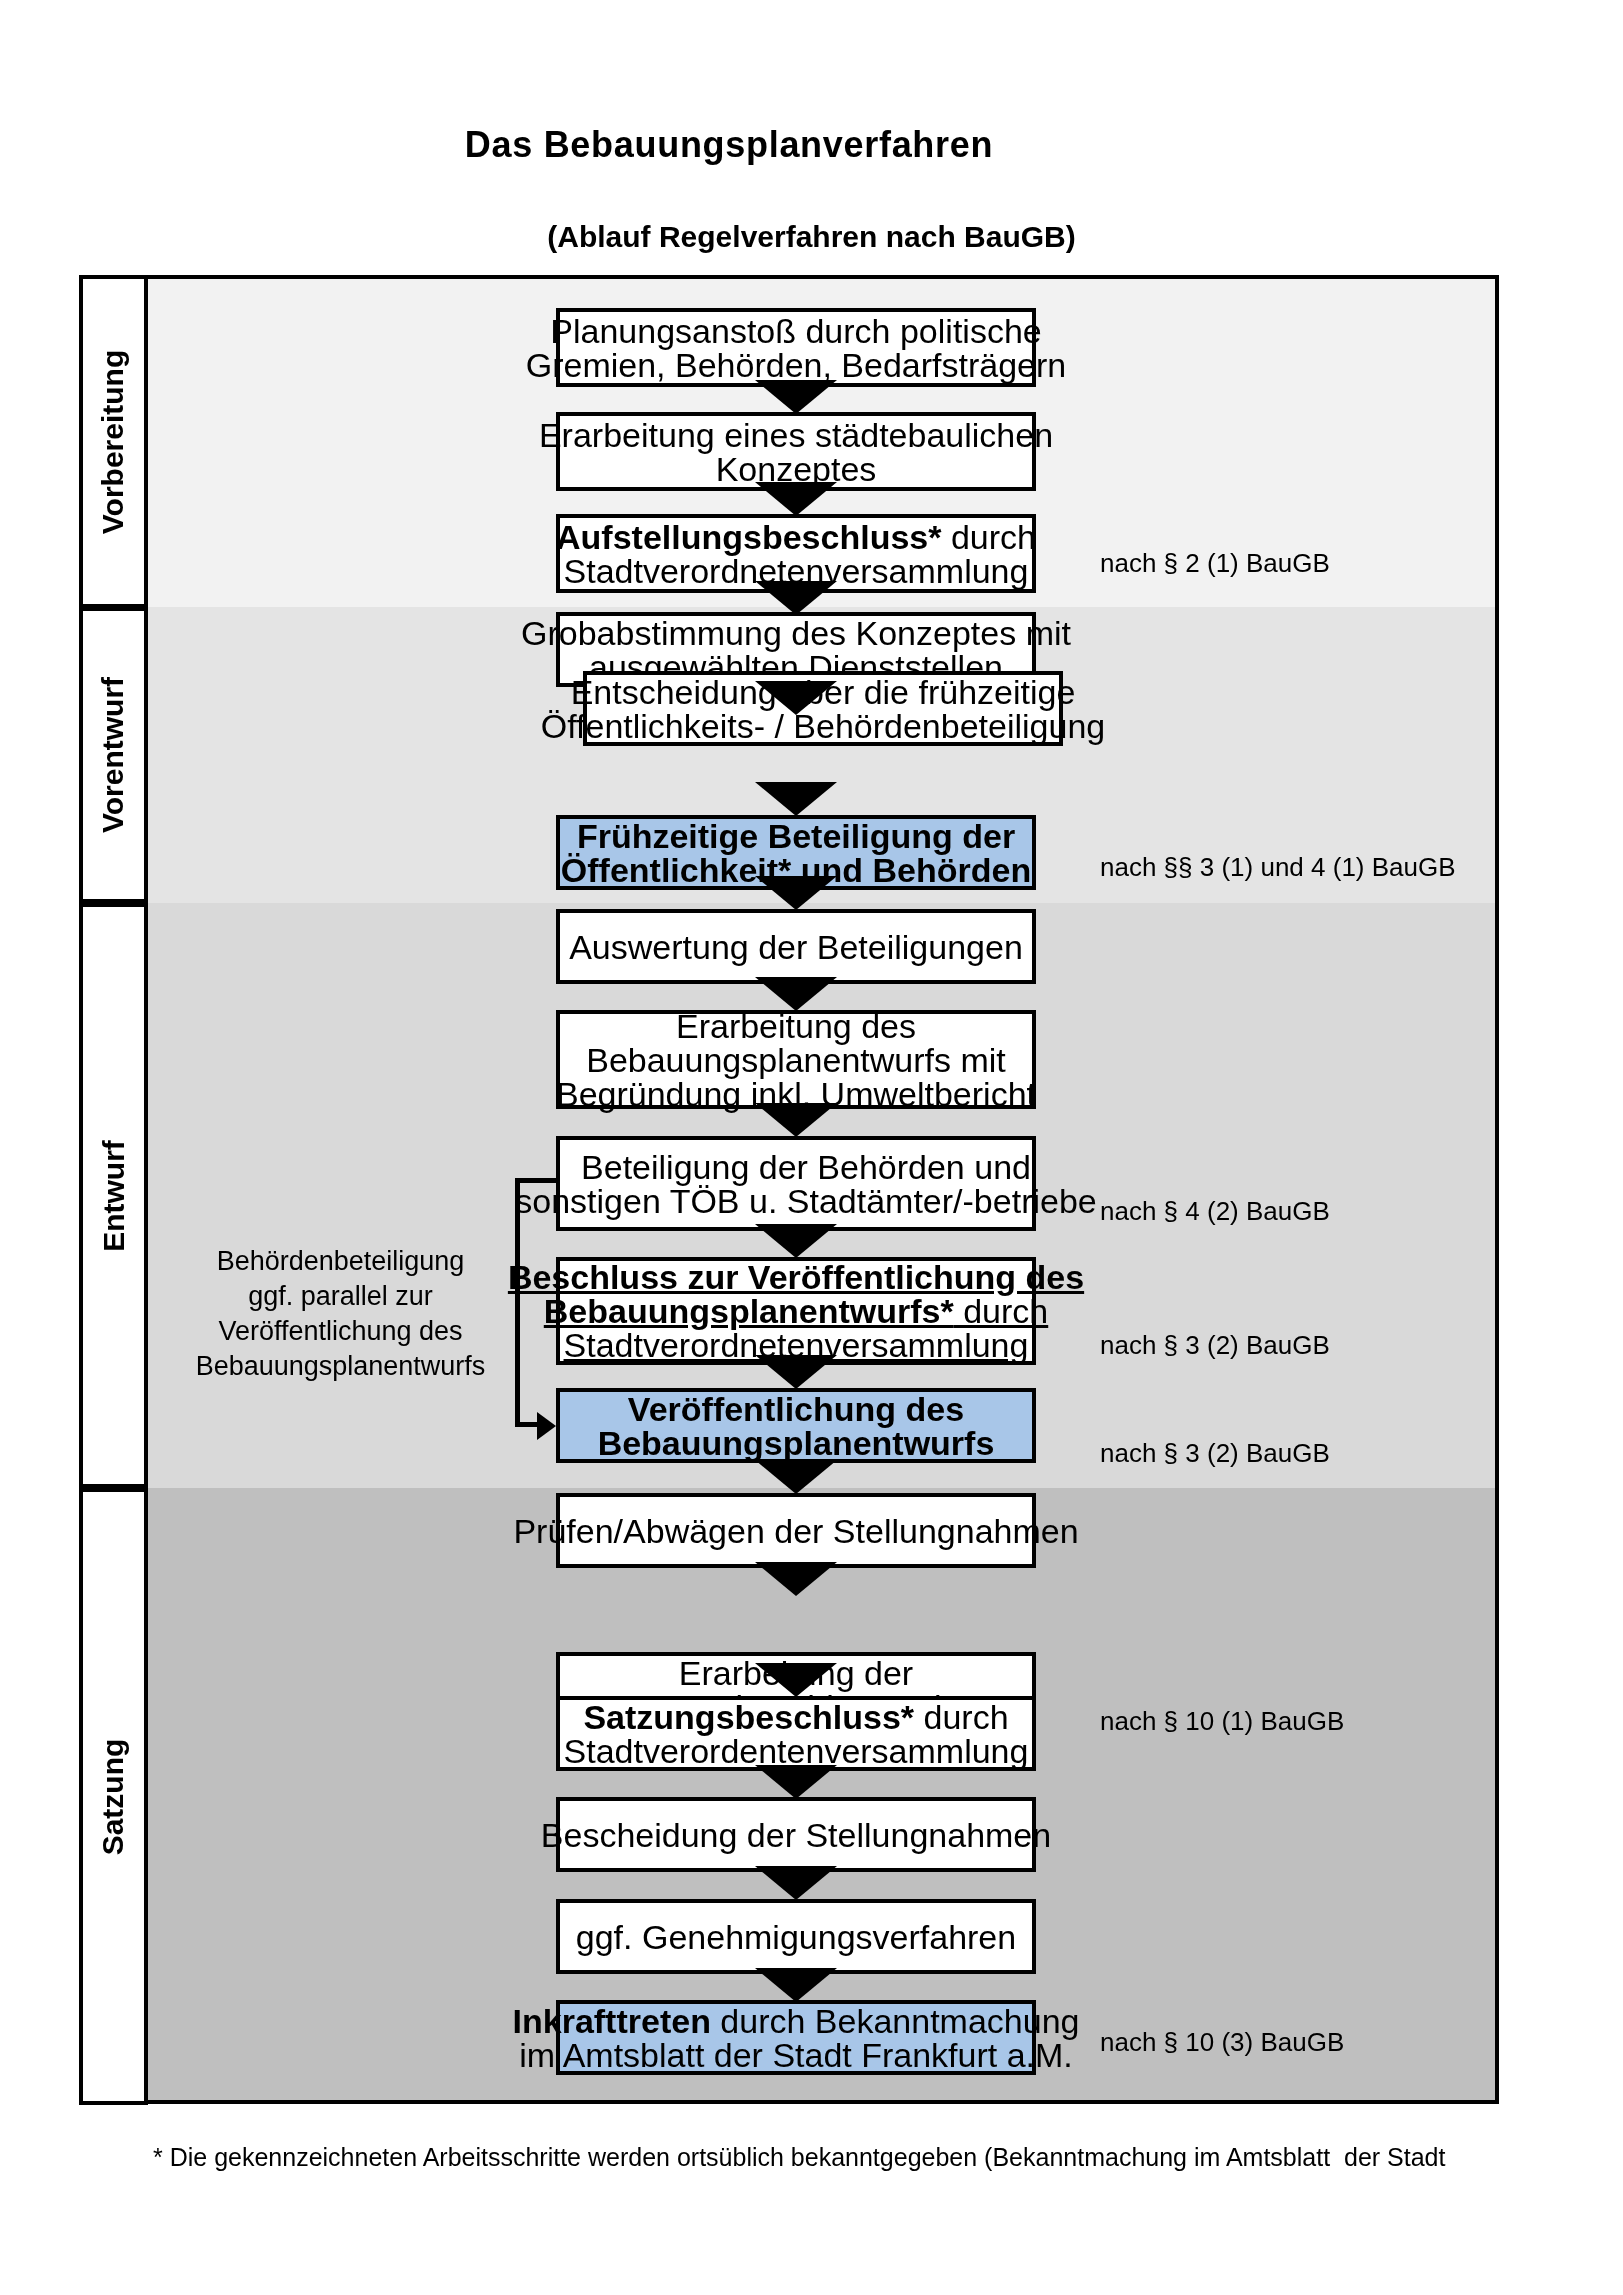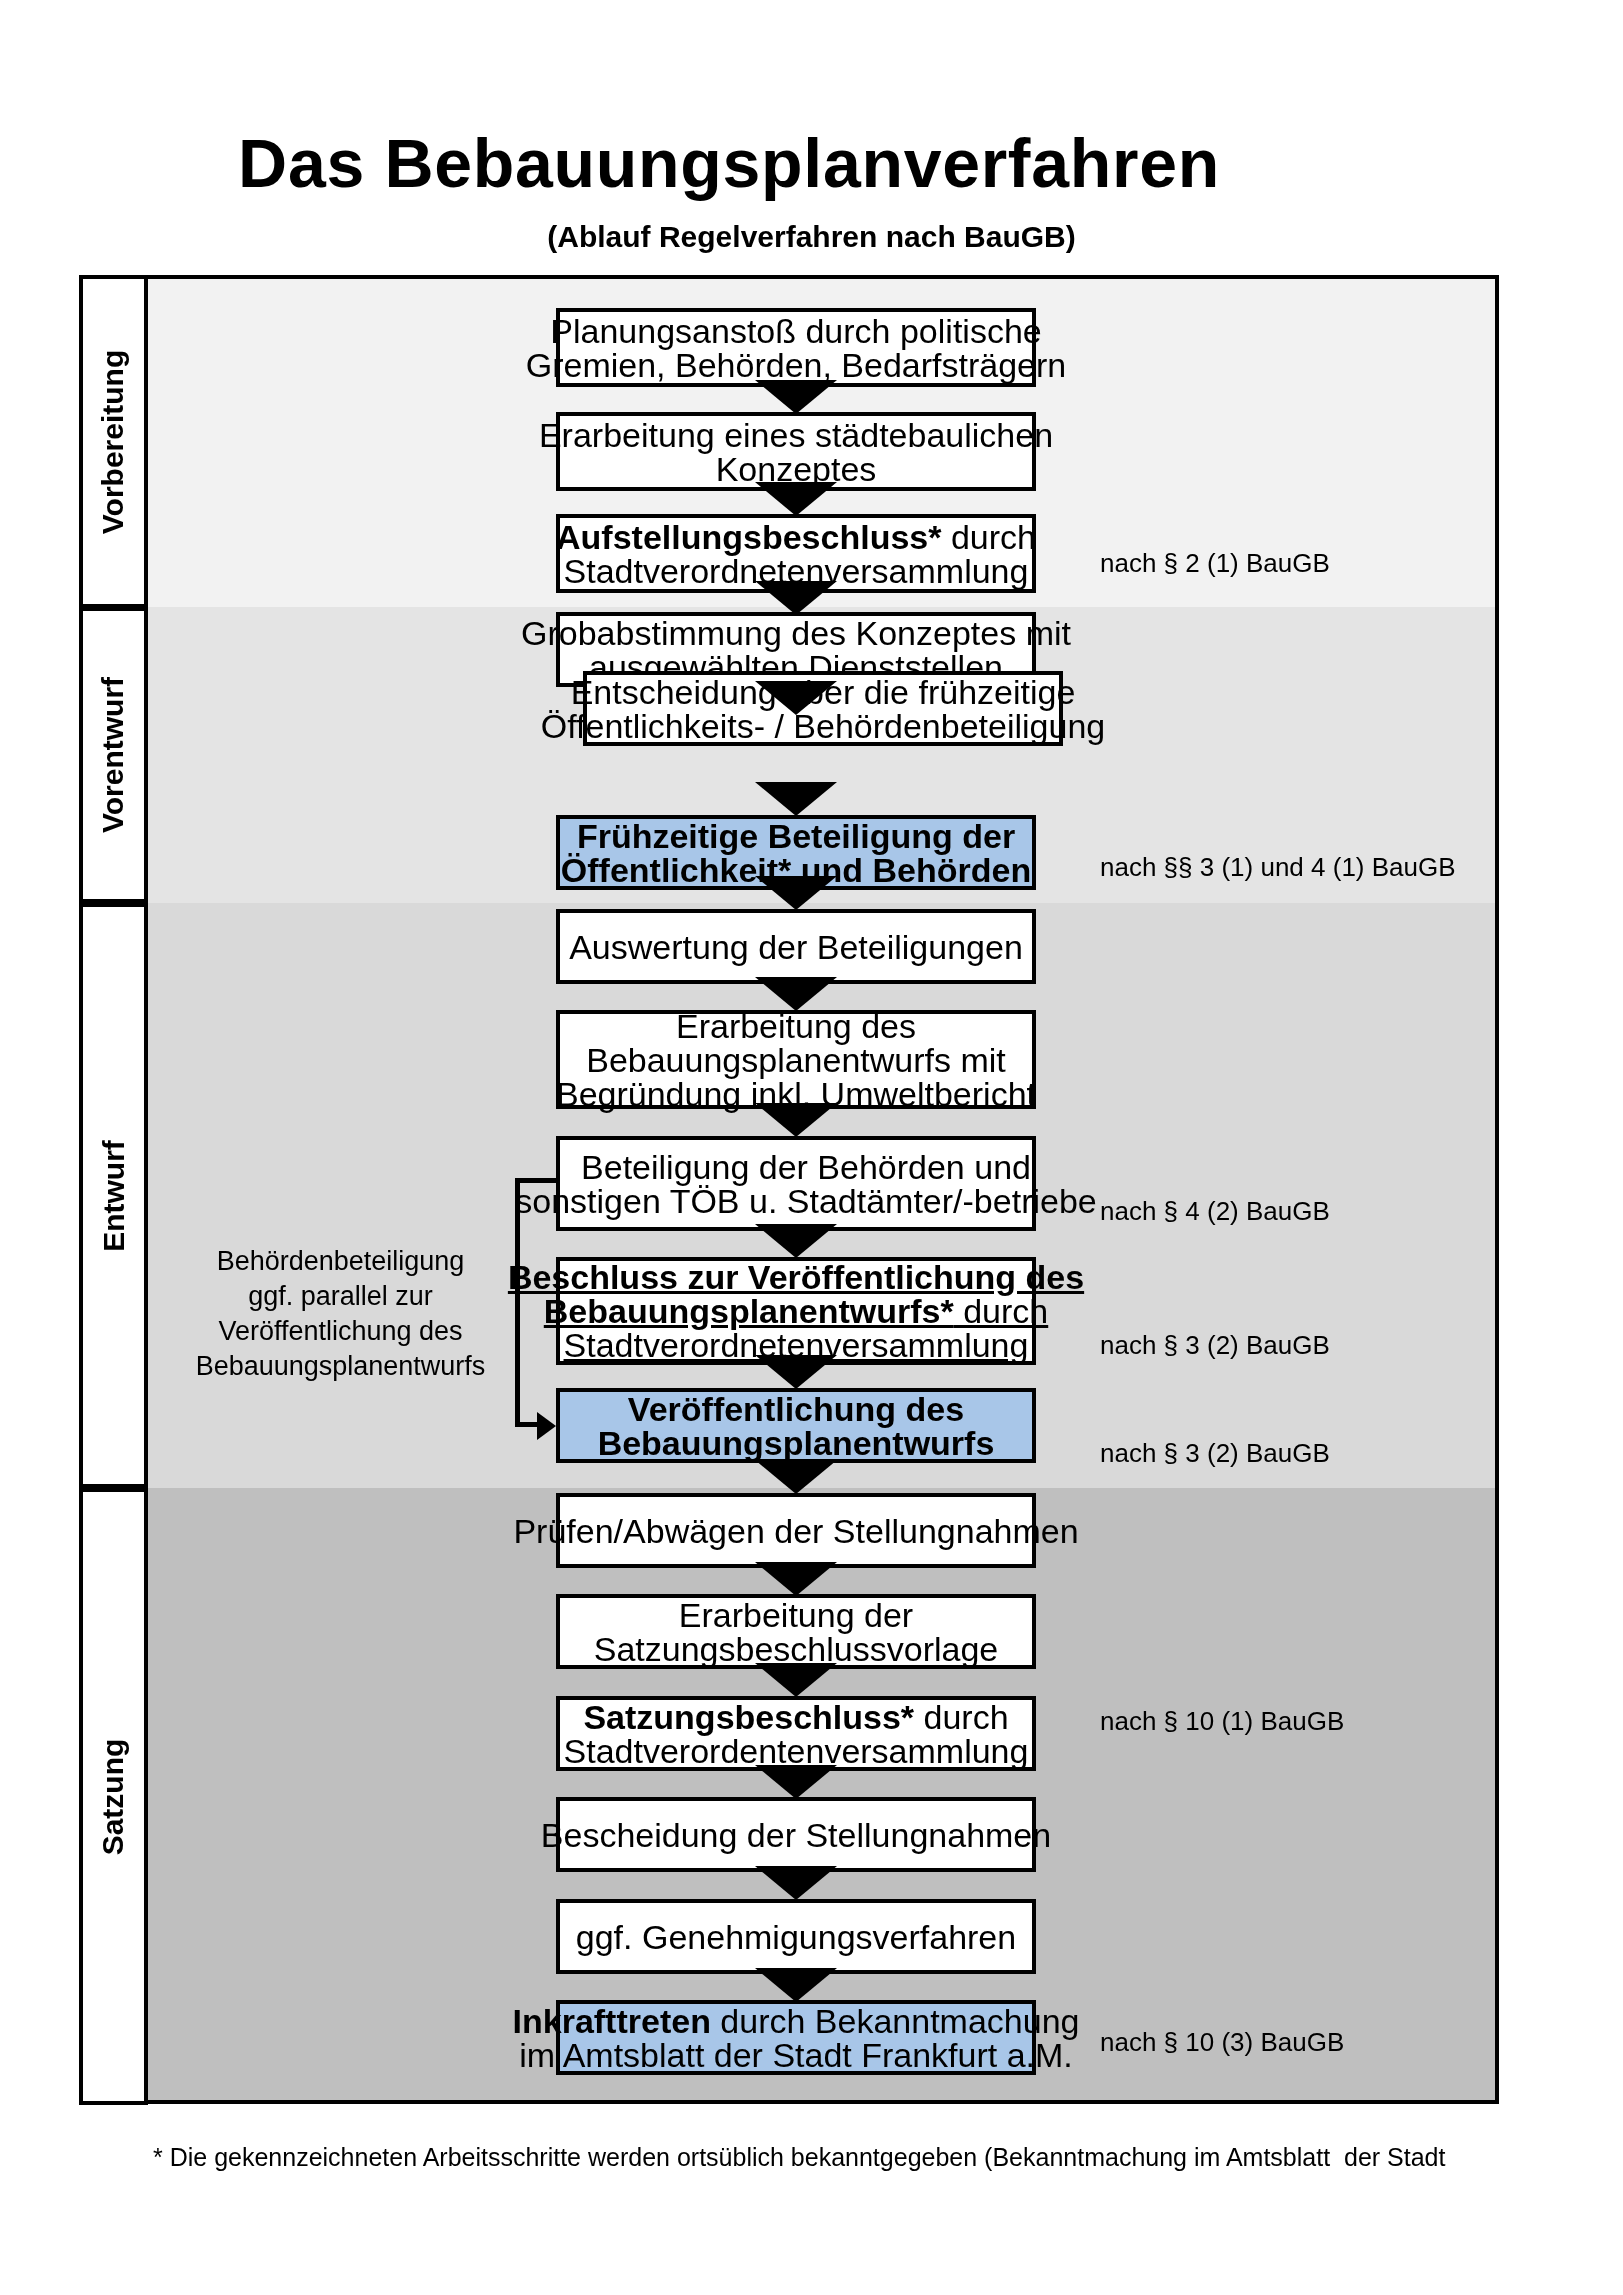--- a/index.html
+++ b/index.html
@@ -1,18 +1,18 @@
 <!DOCTYPE html>
 <html style="--hl: #a8c6e8; --r1: #f2f2f2; --r2: #e4e4e4; --r3: #d9d9d9; --r4: #bfbfbf;font-size:10.5px"><head>
 <meta charset="utf-8">
 <style>
   html,body{margin:0;padding:0;background:#fff;}
   body{width:1623px;height:2295px;position:relative;font-family:"Liberation Sans",sans-serif;color:#000;}
   .abs{position:absolute;}
-  .page-title{top:124px;left:0;width:1458px;text-align:center;font-size:68px;font-weight:bold;letter-spacing:0.7px;}
+  .page-title{top:124px;left:0;width:1458px;text-align:center;font-size:36px;font-weight:bold;letter-spacing:0.7px;}
   .page-subtitle{top:220px;left:0;width:1623px;text-align:center;font-size:30px;font-weight:bold;}
   .row-bg{left:81px;width:1415px;z-index:1;}
   .outer-frame{left:79px;top:275px;width:1420px;height:1829px;border:4.6px solid #000;box-sizing:border-box;z-index:2;background:transparent;pointer-events:none;}
   .label-cell{left:79px;width:69px;border:4.6px solid #000;box-sizing:border-box;background:#fff;z-index:3;display:flex;align-items:center;justify-content:center;}
   .label-cell span{transform:rotate(-90deg);white-space:nowrap;font-weight:bold;font-size:30px;}
   .box{left:556px;width:480px;border:4.6px solid #000;box-sizing:border-box;background:#fff;z-index:4;display:flex;flex-direction:column;align-items:center;justify-content:center;font-size:34px;line-height:34px;}
   .box .line{white-space:nowrap;text-align:center;}
   .box .bd{font-weight:bold;}
   .box.hl{background:var(--hl,#a8c6e8);}
   .flow-arrow{left:755px;width:0;height:0;border-left:41px solid transparent;border-right:41px solid transparent;border-top:34px solid #000;z-index:5;}
@@ -90,21 +90,21 @@
   <div class="line"><span class="bd">Bebauungsplanentwurfs*</span><span> durch</span></div>
   <div class="line"><span>Stadtverordnetenversammlung</span></div>
 </div>
 <div class="abs box hl" style="top:1388px;height:75px;">
   <div class="line"><span class="bd">Veröffentlichung des</span></div>
   <div class="line"><span class="bd">Bebauungsplanentwurfs</span></div>
 </div>
 <div class="abs box" style="top:1493px;height:75px;">
   <div class="line"><span>Prüfen/Abwägen der Stellungnahmen</span></div>
 </div>
-<div class="abs box" style="top:1594px;height:75px;">
+<div class="abs box" style="top:1652px;height:75px;">
   <div class="line"><span>Erarbeitung der</span></div>
   <div class="line"><span>Satzungsbeschlussvorlage</span></div>
 </div>
 <div class="abs box" style="top:1696px;height:75px;">
   <div class="line"><span class="bd">Satzungsbeschluss*</span><span> durch</span></div>
   <div class="line"><span>Stadtverordentenversammlung</span></div>
 </div>
 <div class="abs box" style="top:1797px;height:75px;">
   <div class="line"><span>Bescheidung der Stellungnahmen</span></div>
 </div>

